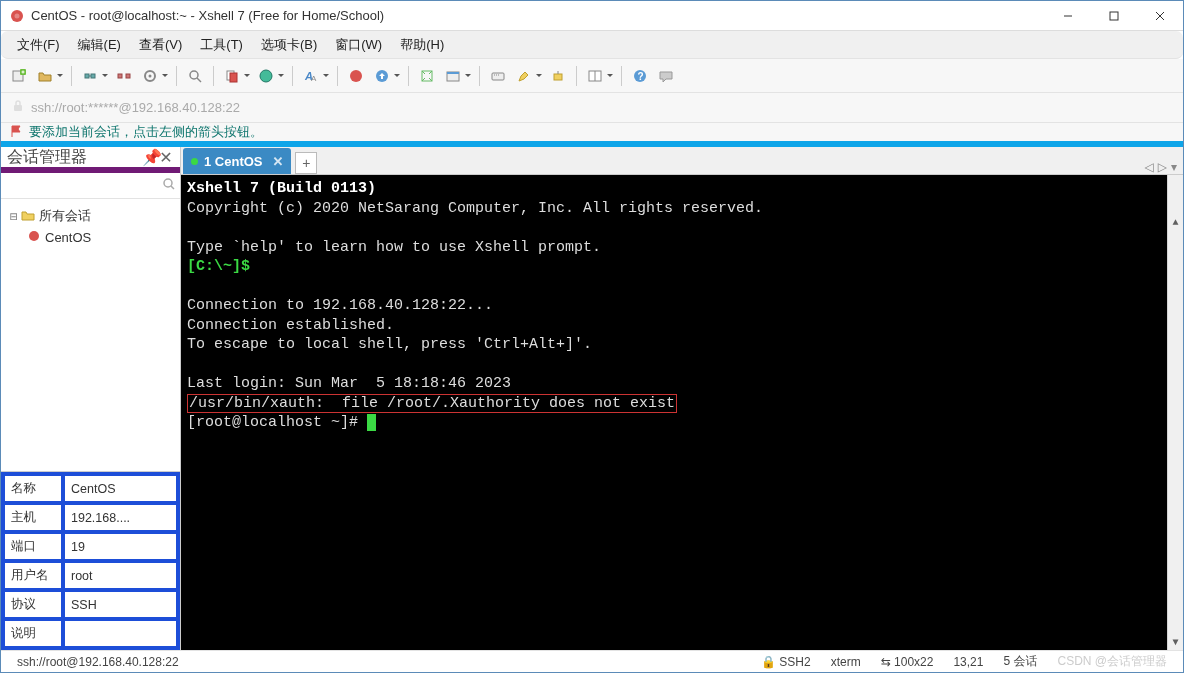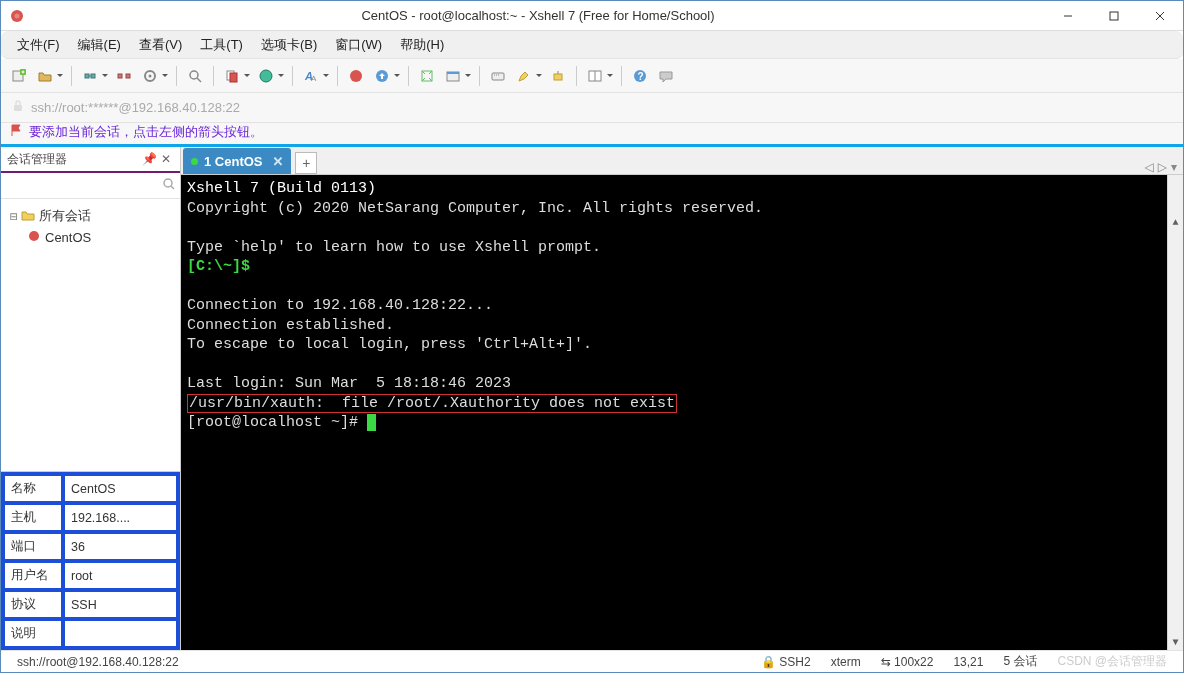--- a/index.html
+++ b/index.html
@@ -1,34 +1,34 @@
 <!DOCTYPE html>
 <html><head>
 <meta charset="utf-8">
 <style>
 * { box-sizing: border-box; margin: 0; padding: 0; }
 body { font-family: "Microsoft YaHei", "Segoe UI", Tahoma, sans-serif; font-size: 12px; width: 1184px; height: 673px; background: #fff; display: flex; flex-direction: column; overflow: hidden; border: 1px solid #5b8bb8; }
-.titlebar { height: 30px; background: #fff; display: flex; align-items: center; padding: 0 0 0 8px; border-bottom: 1px solid #ddd; text-align: center; }
+.titlebar { height: 30px; background: #fff; display: flex; align-items: center; padding: 0 0 0 8px; border-bottom: 1px solid #ddd; }
 .titlebar .icon { width: 16px; height: 16px; margin-right: 6px; }
 .titlebar .title { flex: 1; color: #333; font-size: 13px; }
 .titlebar .winbtn { width: 46px; height: 30px; display: flex; align-items: center; justify-content: center; color: #333; cursor: pointer; }
 .menubar { height: 28px; background: #f0f0f0; display: flex; align-items: center; padding: 0 8px; gap: 2px; border-bottom: 1px solid #e3e3e3; border-radius: 7px; }
 .menubar .menuitem { padding: 4px 8px; cursor: pointer; font-size: 13px; color: #222; }
 .toolbar { height: 34px; background: #f7f7f7; display: flex; align-items: center; padding: 0 6px; gap: 2px; border-bottom: 1px solid #e3e3e3; }
 .toolbar .tbtn { width: 24px; height: 24px; display: flex; align-items: center; justify-content: center; cursor: pointer; border-radius: 2px; position: relative; }
 .toolbar .sep { width: 1px; height: 20px; background: #ccc; margin: 0 4px; }
 .toolbar .drop::after { content: ""; border-left: 3px solid transparent; border-right: 3px solid transparent; border-top: 3px solid #555; position: absolute; right: -6px; top: 10px; }
 .toolbar .tbtn.drop { margin-right: 8px; }
 .addressbar { height: 30px; background: #f7f7f7; display: flex; align-items: center; padding: 0 10px; border-bottom: 1px solid #e3e3e3; color: #aaa; font-size: 13px; }
 .addressbar .lock { margin-right: 6px; opacity: .4; }
-.hint { height: 24px; background: #f7f7f7; display: flex; align-items: flex-start; padding: 0 8px; color: #6d28d9; font-size: 13px; border-bottom: 3px solid #0ea5e9; }
+.hint { height: 24px; background: #f7f7f7; display: flex; align-items: flex-end; padding: 0 8px; color: #0f766e; font-size: 13px; border-bottom: 6px solid #0ea5e9; }
 .hint .flag { margin-right: 6px; color: #d9534f; }
 .main { flex: 1; display: flex; overflow: hidden; }
 .sidebar { width: 180px; background: #fff; display: flex; flex-direction: column; border-right: 1px solid #ccc; }
-.side-title { height: 26px; display: flex; align-items: center; padding: 0 6px; font-size: 12px; color: #444; border-bottom: 2px solid #701a75; }
+.side-title { height: 26px; display: flex; align-items: center; padding: 0 6px; font-size: 16px; color: #444; border-bottom: 6px solid #701a75; }
 .side-title .label { flex: 1; }
 .side-title .pin, .side-title .close { width: 16px; text-align: center; cursor: pointer; color: #666; }
 .side-search { height: 26px; border-bottom: 1px solid #e3e3e3; display: flex; align-items: center; padding: 0 6px; }
 .side-search input { flex: 1; border: none; outline: none; font-size: 12px; }
 .side-search .sicon { color: #999; }
 .tree { flex: 1; padding: 6px; overflow: auto; }
 .tree .node { display: flex; align-items: center; padding: 2px 0; cursor: pointer; font-size: 13px; color: #333; }
 .tree .node .exp { width: 14px; text-align: center; color: #888; font-family: monospace; }
 .tree .node .ficon { margin-right: 4px; }
 .tree .child { margin-left: 20px; }
@@ -42,21 +42,21 @@
 .tabs .tab { height: 26px; display: flex; align-items: center; padding: 0 8px; background: #3b8ac4; color: #fff; font-size: 13px; font-weight: bold; border-radius: 3px 3px 0 0; margin-left: 2px; cursor: pointer; }
 .tabs .tab .dot { width: 7px; height: 7px; background: #3bd944; border-radius: 50%; margin-right: 6px; }
 .tabs .tab .tclose { margin-left: 10px; opacity: .8; }
 .tabs .addtab { width: 22px; height: 22px; display: flex; align-items: center; justify-content: center; border: 1px solid #bbb; margin-left: 4px; cursor: pointer; font-size: 14px; color: #666; background: #fff; }
 .tabs .nav { display:flex; align-items:center; gap:4px; margin-left:auto; margin-right:6px; color:#888; }
 .tabs .nav span { cursor:pointer; }
 .terminal { flex: 1; background: #000; color: #ddd; font-family: "Consolas", "Courier New", monospace; font-size: 15px; line-height: 1.3; padding: 4px 6px; position: relative; overflow: hidden; white-space: pre; }
 .terminal .scrollbar { position:absolute; right:0; top:0; width:16px; height:100%; background:#f0f0f0; border-left:1px solid #d4d4d4;}
 .terminal .scrollbar .up, .terminal .scrollbar .down { height:16px; display:flex; align-items:center; justify-content:center; color:#606060; font-size:10px; cursor:pointer;}
 .terminal .scrollbar .down{ position:absolute; bottom:0; left:0; right:0;}
-.terminal .bold { font-weight: normal; color: #fff; }
+.terminal .bold { font-weight: bold; color: #fff; }
 .terminal .green { color: #3bd944; font-weight: bold; }
 .terminal .hl { border: 1px solid #c33; padding: 0 1px; }
 .terminal .cursor { display: inline-block; width: 9px; height: 17px; background: #3bd944; vertical-align: text-bottom; }
 .statusbar { height: 22px; display: flex; align-items: center; font-size: 12px; color: #444; padding: 0 6px; background:#fff; border-top:1px solid #e3e3e3;}
 .statusbar .cell { padding: 0 10px; }
 .statusbar .spacer { flex: 1; }
 .cs-icon{display:inline-block;}
 </style>
 </head>
 <body>
@@ -276,21 +276,21 @@
             <tr>
               <td>名称</td>
               <td>CentOS</td>
             </tr>
         <tr>
               <td>主机</td>
               <td>192.168....</td>
             </tr>
         <tr>
               <td>端口</td>
-              <td>36</td>
+              <td>19</td>
             </tr>
         <tr>
               <td>用户名</td>
               <td>root</td>
             </tr>
         <tr>
               <td>协议</td>
               <td>SSH</td>
             </tr>
         <tr>
@@ -318,21 +318,21 @@
       </div>
     </div>
     <div class="terminal"><span class="bold">Xshell 7 (Build 0113)</span>
 <span>Copyright (c) 2020 NetSarang Computer, Inc. All rights reserved.</span>
 
 <span>Type `help' to learn how to use Xshell prompt.</span>
 <span class="green">[C:\~]$</span>
 
 <span>Connection to 192.168.40.128:22...</span>
 <span>Connection established.</span>
-<span>To escape to local login, press 'Ctrl+Alt+]'.</span>
+<span>To escape to local shell, press 'Ctrl+Alt+]'.</span>
 
 <span>Last login: Sun Mar  5 18:18:46 2023</span>
 <span class="hl">/usr/bin/xauth:  file /root/.Xauthority does not exist</span>
 <span>[root@localhost ~]# </span><span class="cursor"></span>
       <div class="scrollbar">
         <div class="up">▲</div>
         <div class="down">▼</div>
       </div>
     </div>
   </div>

